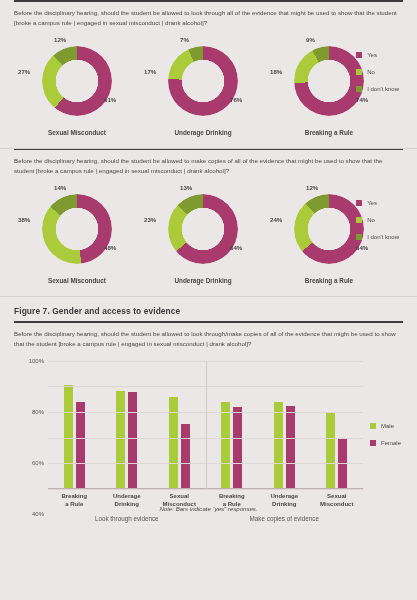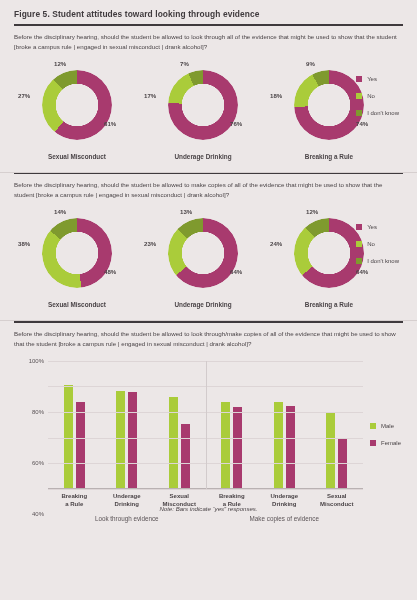--- a/index.html
+++ b/index.html
@@ -74,21 +74,20 @@
     position:absolute;left:0;right:0;bottom:6px;text-align:center;
     font-size:6.1px;color:#4a4447;font-style:italic;
   }
 </style>
 </head>
 <body>
 
 <div class="page">
 
   <section class="figure">
-    <div class="fig-title">Figure 5. Student attitudes toward looking through evidence</div>
     <div class="rule"></div>
     <div class="fig-sub">Before the disciplinary hearing, should the student be allowed to look through all of the evidence that might be used to show that the student [broke a campus rule | engaged in sexual misconduct | drank alcohol]?</div>
     <div class="donut-row" id="f5row">
         <div class="donut-cell">
           <div class="donut-wrap">
             <div class="donut" style="background: conic-gradient(rgb(168, 58, 110) 0deg, rgb(168, 58, 110) 219.6deg, rgb(170, 204, 58) 219.6deg, rgb(170, 204, 58) 316.8deg, rgb(127, 154, 46) 316.8deg, rgb(127, 154, 46) 360deg);"></div>
             <div class="dlabel" style="left: 12px; top: -10px;">12%</div>
             <div class="dlabel" style="left: -24px; top: 22px;">27%</div>
             <div class="dlabel" style="left: 62px; top: 50px;">61%</div>
           </div>
@@ -173,20 +172,21 @@
           <div class="lg-item">
             <span class="sw" style="background: rgb(127, 154, 46);"></span>
             <span class="lg-txt">I don't know</span>
           </div>
         </div>
     </div>
   </section>
   <div class="thin-sep"></div>
 
   <section class="figure">
+    <div class="fig-title">Figure 7. Gender and access to evidence</div>
     <div class="rule"></div>
     <div class="fig-sub">Before the disciplinary hearing, should the student be allowed to look through/make copies of all of the evidence that might be used to show that the student [broke a campus rule | engaged in sexual misconduct | drank alcohol]?</div>
 
     <div class="chart">
       <div class="plot" id="plot">
         <div class="baseline"></div>
         <div class="bars" id="bars">
             <div class="grp" style="left: 15.25px; width: 22px;">
               <div class="bar" title="Male: 80%" style="height: 102.4px; background: rgb(170, 204, 58);"></div>
               <div class="bar" title="Female: 67%" style="height: 85.76px; background: rgb(168, 58, 110);"></div>

